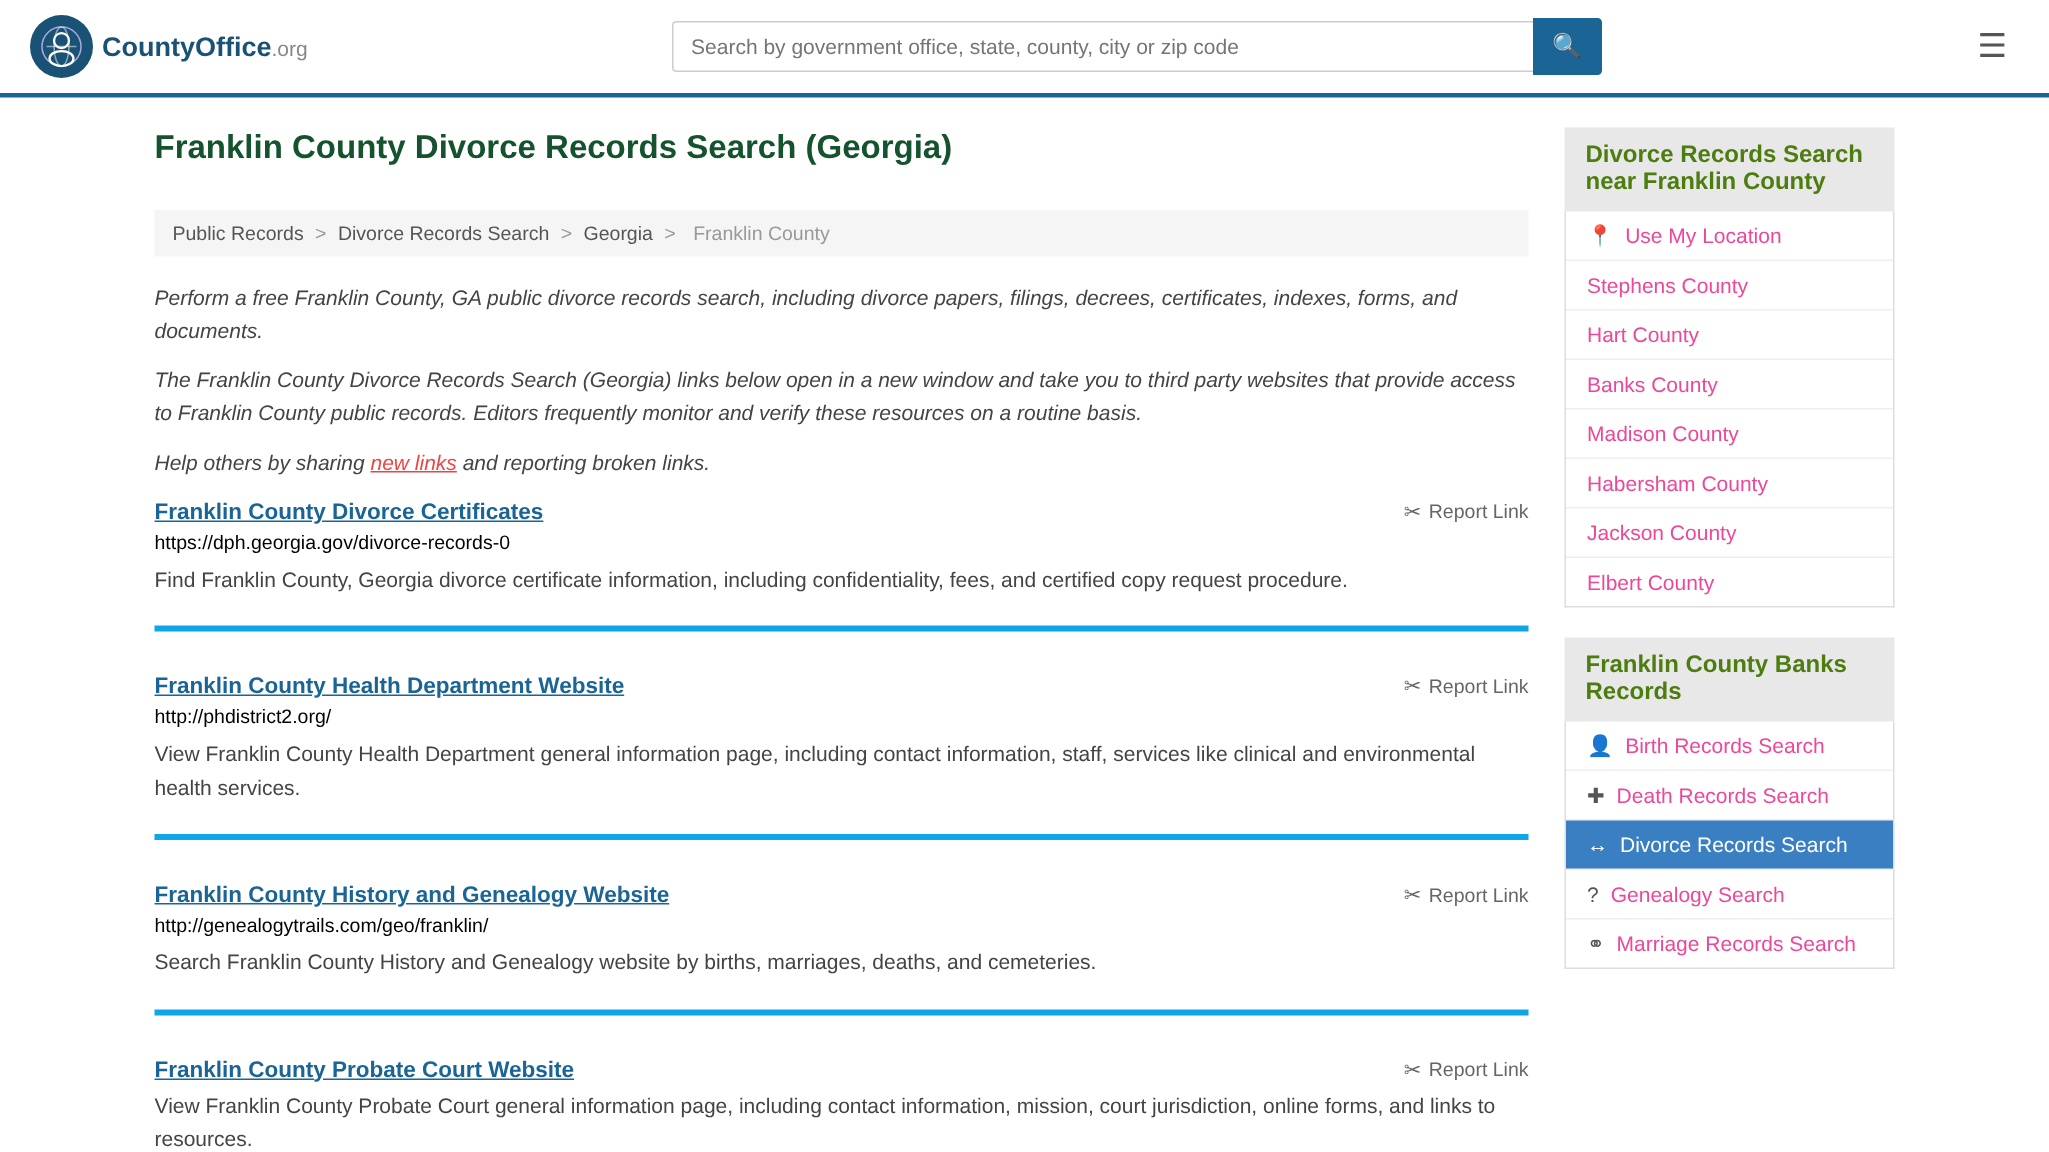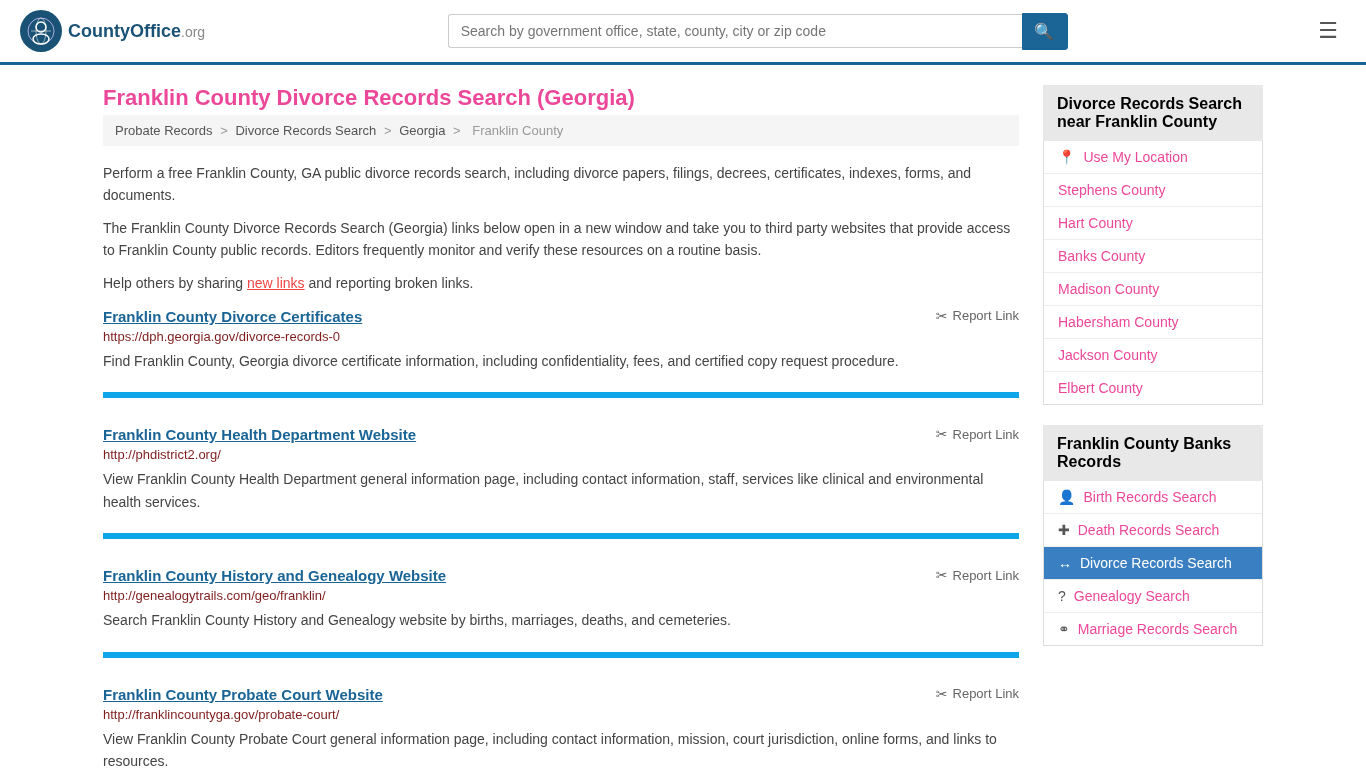--- a/index.html
+++ b/index.html
@@ -74,48 +74,49 @@
       gap: 24px;
     }
 
     
     #content {
       flex: 1;
     }
     #page-title {
       font-size: 22px;
       font-weight: bold;
-      color: #ec4899;
-      margin-bottom: 4px;
+      color: #14532d;
+      margin-bottom: 29px;
     }
     #breadcrumb {
       background: #f5f5f5;
       padding: 8px 12px;
       margin-bottom: 16px;
       font-size: 13px;
       color: #555;
     }
     #breadcrumb a {
       color: #555;
       text-decoration: none;
     }
     #breadcrumb span { color: #999; margin: 0 4px; }
 
     #description {
       margin-bottom: 14px;
       line-height: 1.6;
       color: #444;
+      font-style: italic;
     }
     #description p { margin-bottom: 10px; }
     #description a { color: #ef4444; }
 
     
     .result-item {
       margin-bottom: 28px;
-      border-bottom: 6px solid #0ea5e9;
+      border-bottom: 4px solid #0ea5e9;
       padding-bottom: 20px;
     }
     .result-item:last-child { border-bottom: none; }
     .result-header {
       display: flex;
       justify-content: space-between;
       align-items: flex-start;
       margin-bottom: 4px;
     }
     .result-title {
@@ -131,21 +132,21 @@
       gap: 5px;
       color: #666;
       font-size: 13px;
       cursor: pointer;
       white-space: nowrap;
     }
     .report-icon {
       font-size: 14px;
     }
     .result-url {
-      color: #7f1d1d;
+      color: #000000;
       font-size: 13px;
       margin-bottom: 6px;
     }
     .result-desc {
       color: #444;
       line-height: 1.6;
       font-size: 14px;
     }
 
     
@@ -155,21 +156,21 @@
     }
 
     .sidebar-section {
       margin-bottom: 20px;
     }
     .sidebar-header {
       background: #e8e8e8;
       padding: 10px 14px;
       font-size: 16px;
       font-weight: bold;
-      color: #000000;
+      color: #4d7c0f;
       margin-bottom: 0;
     }
     .sidebar-list {
       border: 1px solid #ddd;
       border-top: none;
     }
     .sidebar-list-item {
       padding: 8px 14px;
       border-bottom: 1px solid #eee;
       display: flex;
@@ -225,21 +226,21 @@
   </button>
 </div>
 
 <div id="main-container">
 
   <div id="content">
 
     <h1 id="page-title">Franklin County Divorce Records Search (Georgia)</h1>
 
     <div id="breadcrumb">
-      <a href="#">Probate Records</a>
+      <a href="#">Public Records</a>
       <span> &gt; </span>
       <a href="#">Divorce Records Search</a>
       <span> &gt; </span>
       <a href="#">Georgia</a>
       <span> &gt; </span>
       <span>Franklin County</span>
     </div>
 
     <div id="description">
       <p>Perform a free Franklin County, GA public divorce records search, including divorce papers, filings, decrees, certificates, indexes, forms, and documents.</p>
@@ -288,21 +289,20 @@
       </div>
 
       <div class="result-item">
         <div class="result-header">
           <span class="result-title">Franklin County Probate Court Website</span>
           <span class="report-link">
             <span class="report-icon">✂</span>
             <span>Report Link</span>
           </span>
         </div>
-        <div class="result-url">http://franklincountyga.gov/probate-court/</div>
         <div class="result-desc">View Franklin County Probate Court general information page, including contact information, mission, court jurisdiction, online forms, and links to resources.</div>
       </div>
 
     </div>
   </div>
 
   <div id="sidebar">
 
     <div class="sidebar-section">
       <div class="sidebar-header">Divorce Records Search near Franklin County</div>

